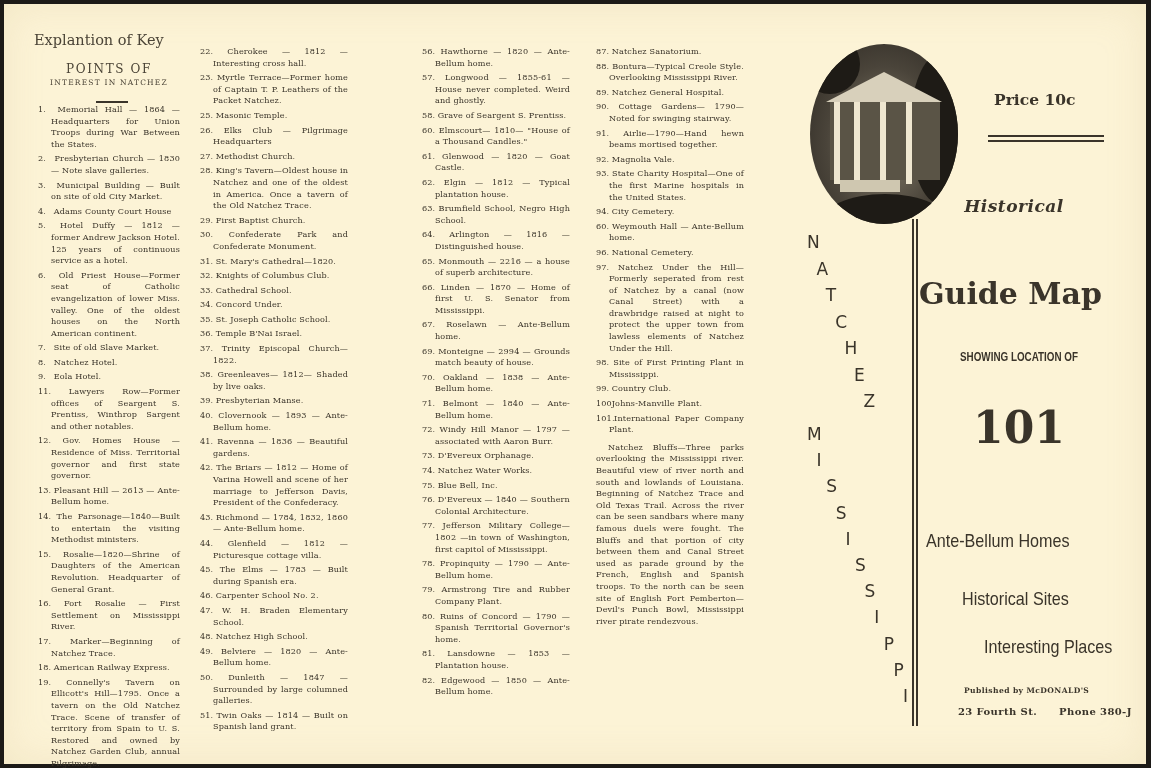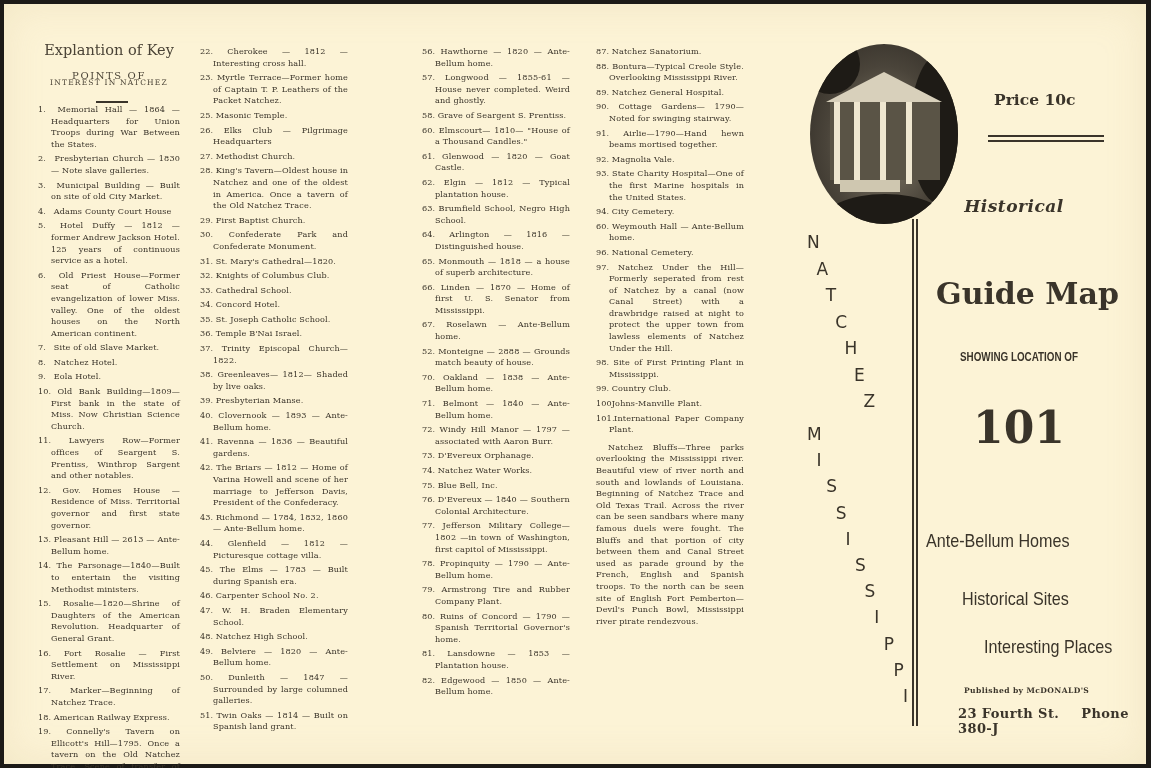--- a/index.html
+++ b/index.html
@@ -18,24 +18,24 @@
     position: absolute; top: 0;
     font-size: 8.1px; line-height: 11.6px;
     letter-spacing: 0.15px;
   }
   .col .entry { margin: 0 0 3px 0; padding-left: 13px; text-indent: -13px; text-align: justify; }
   .col .entry .num { display: inline-block; width: 13px; text-indent: 0; }
   .col1 { left: 34px; top: 100px; width: 142px; }
   .col2 { left: 196px; top: 42px; width: 148px; }
   .col3 { left: 418px; top: 42px; width: 148px; }
   .col4 { left: 592px; top: 42px; width: 148px; }
-  .key-title { position: absolute; left: 30px; top: 38px; width: 150px; text-align: center;
+  .key-title { position: absolute; left: 30px; top: 28px; width: 150px; text-align: left;
     font-size: 14.5px; color: #4a4336; }
-  .key-sub1 { position: absolute; left: 30px; top: 66px; width: 150px; text-align: center;
-    font-size: 10px; letter-spacing: 1.6px; color: #4a4336; }
+  .key-sub1 { position: absolute; left: 30px; top: 58px; width: 150px; text-align: center;
+    font-size: 12px; letter-spacing: 1.6px; color: #4a4336; }
   .key-sub2 { position: absolute; left: 30px; top: 74px; width: 150px; text-align: center;
     font-size: 7.5px; letter-spacing: 1.2px; color: #4a4336; }
   .key-rule { position: absolute; left: 92px; top: 97px; width: 32px; height: 1.5px; background: #3a342a; }
   .bluffs { text-indent: 12px; text-align: justify; margin-top: 6px; }
 
   
   .photo {
     position: absolute; left: 806px; top: 40px; width: 148px; height: 180px;
     border-radius: 50%;
     background: radial-gradient(ellipse at 50% 55%, #8a8270 0%, #4a443a 55%, #2a2620 100%);
@@ -48,33 +48,33 @@
   .photo .steps { position: absolute; left: 30px; top: 136px; width: 60px; height: 12px; background: #cfc7b0; }
   .photo .tree { position: absolute; border-radius: 50%; background: #1e1b16; }
   .vline { position: absolute; left: 908px; top: 215px; width: 1.6px; height: 507px; background: #3a342a; }
   .vline2 { position: absolute; left: 912px; top: 215px; width: 1.6px; height: 507px; background: #3a342a; }
   .hline { position: absolute; left: 984px; top: 131px; width: 116px; height: 1.6px; background: #3a342a; }
   .hline2 { position: absolute; left: 984px; top: 136px; width: 116px; height: 1.6px; background: #3a342a; }
   .price { position: absolute; left: 990px; top: 86px; width: 100px; 
     font-family: "DejaVu Serif", serif; font-weight: bold; font-size: 15.5px; color: #3a342a; }
   .historical { position: absolute; left: 950px; top: 192px; width: 120px; text-align: center;
     font-family: "DejaVu Serif", serif; font-weight: bold; font-size: 17px; font-style: italic; color: #3a342a; letter-spacing: 0.5px; }
-  .guide { position: absolute; left: 915px; top: 272px; width: 200px; text-align: right;
+  .guide { position: absolute; left: 915px; top: 272px; width: 200px; text-align: left;
     font-family: "DejaVu Serif", serif; font-weight: bold; font-size: 30px; color: #3a342a; }
   .showing { position: absolute; left: 915px; top: 346px; width: 200px; text-align: center;
     font-family: "Liberation Sans", sans-serif; font-weight: bold; font-size: 12px; transform: scaleX(0.82); color: #3a342a; }
   .big101 { position: absolute; left: 915px; top: 398px; width: 200px; text-align: center;
     font-family: "DejaVu Serif", serif; font-weight: bold; font-size: 44px; color: #3a342a; }
   .cat { position: absolute; font-family: "Liberation Sans", sans-serif; font-size: 19px; color: #3a342a;
     transform-origin: left top; transform: scaleX(0.85); white-space: nowrap; }
   .cat1 { left: 922px; top: 526px; }
   .cat2 { left: 958px; top: 584px; }
   .cat3 { left: 980px; top: 632px; }
   .pub { position: absolute; left: 960px; top: 682px; font-size: 7.6px; font-weight: bold; color: #3a342a; letter-spacing: 0.4px; }
-  .addr { position: absolute; left: 954px; top: 702px; font-size: 13px; font-weight: bold; color: #3a342a; letter-spacing: 0.4px; }
+  .addr { position: absolute; left: 954px; top: 702px; font-size: 10px; font-weight: bold; color: #3a342a; letter-spacing: 0.4px; }
   .addr span + span { margin-left: 22px; }
   .vletter { position: absolute; font-family: "DejaVu Sans", sans-serif; font-size: 17px; color: #3a342a; }
 </style>
 </head>
 <body>
 
 <div class="sheet">
 
   <div class="key-title">Explantion of Key</div>
   <div class="key-sub1">POINTS OF</div>
@@ -84,21 +84,20 @@
   <div class="col col1">
       <div class="entry"><span class="num">1.</span><span> Memorial Hall — 1864 — Headquarters for Union Troops during War Between the States.</span></div>
       <div class="entry"><span class="num">2.</span><span> Presbyterian Church — 1830 — Note slave galleries.</span></div>
       <div class="entry"><span class="num">3.</span><span> Municipal Building — Built on site of old City Market.</span></div>
       <div class="entry"><span class="num">4.</span><span> Adams County Court House</span></div>
       <div class="entry"><span class="num">5.</span><span> Hotel Duffy — 1812 — former Andrew Jackson Hotel. 125 years of continuous service as a hotel.</span></div>
       <div class="entry"><span class="num">6.</span><span> Old Priest House—Former seat of Catholic evangelization of lower Miss. valley. One of the oldest houses on the North American continent.</span></div>
       <div class="entry"><span class="num">7.</span><span> Site of old Slave Market.</span></div>
       <div class="entry"><span class="num">8.</span><span> Natchez Hotel.</span></div>
       <div class="entry"><span class="num">9.</span><span> Eola Hotel.</span></div>
-      <div class="entry"><span class="num">10.</span><span> Old Bank Building—1809—First bank in the state of Miss. Now Christian Science Church.</span></div>
       <div class="entry"><span class="num">11.</span><span> Lawyers Row—Former offices of Seargent S. Prentiss, Winthrop Sargent and other notables.</span></div>
       <div class="entry"><span class="num">12.</span><span> Gov. Homes House — Residence of Miss. Territorial governor and first state governor.</span></div>
       <div class="entry"><span class="num">13.</span><span> Pleasant Hill — 2613 — Ante-Bellum home.</span></div>
       <div class="entry"><span class="num">14.</span><span> The Parsonage—1840—Built to entertain the visiting Methodist ministers.</span></div>
       <div class="entry"><span class="num">15.</span><span> Rosalie—1820—Shrine of Daughters of the American Revolution. Headquarter of General Grant.</span></div>
       <div class="entry"><span class="num">16.</span><span> Fort Rosalie — First Settlement on Mississippi River.</span></div>
       <div class="entry"><span class="num">17.</span><span> Marker—Beginning of Natchez Trace.</span></div>
       <div class="entry"><span class="num">18.</span><span> American Railway Express.</span></div>
       <div class="entry"><span class="num">19.</span><span> Connelly's Tavern on Ellicott's Hill—1795. Once a tavern on the Old Natchez Trace. Scene of transfer of territory from Spain to U. S. Restored and owned by Natchez Garden Club, annual Pilgrimage.</span></div>
     </div>
@@ -107,21 +106,21 @@
       <div class="entry"><span class="num">23.</span><span> Myrtle Terrace—Former home of Captain T. P. Leathers of the Packet Natchez.</span></div>
       <div class="entry"><span class="num">25.</span><span> Masonic Temple.</span></div>
       <div class="entry"><span class="num">26.</span><span> Elks Club — Pilgrimage Headquarters</span></div>
       <div class="entry"><span class="num">27.</span><span> Methodist Church.</span></div>
       <div class="entry"><span class="num">28.</span><span> King's Tavern—Oldest house in Natchez and one of the oldest in America. Once a tavern of the Old Natchez Trace.</span></div>
       <div class="entry"><span class="num">29.</span><span> First Baptist Church.</span></div>
       <div class="entry"><span class="num">30.</span><span> Confederate Park and Confederate Monument.</span></div>
       <div class="entry"><span class="num">31.</span><span> St. Mary's Cathedral—1820.</span></div>
       <div class="entry"><span class="num">32.</span><span> Knights of Columbus Club.</span></div>
       <div class="entry"><span class="num">33.</span><span> Cathedral School.</span></div>
-      <div class="entry"><span class="num">34.</span><span> Concord Hotel.</span></div>
+      <div class="entry"><span class="num">34.</span><span> Concord Under.</span></div>
       <div class="entry"><span class="num">35.</span><span> St. Joseph Catholic School.</span></div>
       <div class="entry"><span class="num">36.</span><span> Temple B'Nai Israel.</span></div>
       <div class="entry"><span class="num">37.</span><span> Trinity Episcopal Church—1822.</span></div>
       <div class="entry"><span class="num">38.</span><span> Greenleaves— 1812— Shaded by live oaks.</span></div>
       <div class="entry"><span class="num">39.</span><span> Presbyterian Manse.</span></div>
       <div class="entry"><span class="num">40.</span><span> Clovernook — 1893 — Ante-Bellum home.</span></div>
       <div class="entry"><span class="num">41.</span><span> Ravenna — 1836 — Beautiful gardens.</span></div>
       <div class="entry"><span class="num">42.</span><span> The Briars — 1812 — Home of Varina Howell and scene of her marriage to Jefferson Davis, President of the Confederacy.</span></div>
       <div class="entry"><span class="num">43.</span><span> Richmond — 1784, 1832, 1860 — Ante-Bellum home.</span></div>
       <div class="entry"><span class="num">44.</span><span> Glenfield — 1812 — Picturesque cottage villa.</span></div>
@@ -135,24 +134,24 @@
     </div>
   <div class="col col3">
       <div class="entry"><span class="num">56.</span><span> Hawthorne — 1820 — Ante-Bellum home.</span></div>
       <div class="entry"><span class="num">57.</span><span> Longwood — 1855-61 — House never completed. Weird and ghostly.</span></div>
       <div class="entry"><span class="num">58.</span><span> Grave of Seargent S. Prentiss.</span></div>
       <div class="entry"><span class="num">60.</span><span> Elmscourt— 1810— "House of a Thousand Candles."</span></div>
       <div class="entry"><span class="num">61.</span><span> Glenwood — 1820 — Goat Castle.</span></div>
       <div class="entry"><span class="num">62.</span><span> Elgin — 1812 — Typical plantation house.</span></div>
       <div class="entry"><span class="num">63.</span><span> Brumfield School, Negro High School.</span></div>
       <div class="entry"><span class="num">64.</span><span> Arlington — 1816 — Distinguished house.</span></div>
-      <div class="entry"><span class="num">65.</span><span> Monmouth — 1818 — a house of superb architecture.</span></div>
+      <div class="entry"><span class="num">65.</span><span> Monmouth — 2216 — a house of superb architecture.</span></div>
       <div class="entry"><span class="num">66.</span><span> Linden — 1870 — Home of first U. S. Senator from Mississippi.</span></div>
       <div class="entry"><span class="num">67.</span><span> Roselawn — Ante-Bellum home.</span></div>
-      <div class="entry"><span class="num">52.</span><span> Monteigne — 2888 — Grounds match beauty of house.</span></div>
+      <div class="entry"><span class="num">69.</span><span> Monteigne — 2994 — Grounds match beauty of house.</span></div>
       <div class="entry"><span class="num">70.</span><span> Oakland — 1838 — Ante-Bellum home.</span></div>
       <div class="entry"><span class="num">71.</span><span> Belmont — 1840 — Ante-Bellum home.</span></div>
       <div class="entry"><span class="num">72.</span><span> Windy Hill Manor — 1797 — associated with Aaron Burr.</span></div>
       <div class="entry"><span class="num">73.</span><span> D'Evereux Orphanage.</span></div>
       <div class="entry"><span class="num">74.</span><span> Natchez Water Works.</span></div>
       <div class="entry"><span class="num">75.</span><span> Blue Bell, Inc.</span></div>
       <div class="entry"><span class="num">76.</span><span> D'Evereux — 1840 — Southern Colonial Architecture.</span></div>
       <div class="entry"><span class="num">77.</span><span> Jefferson Military College—1802 —in town of Washington, first capitol of Mississippi.</span></div>
       <div class="entry"><span class="num">78.</span><span> Propinquity — 1790 — Ante-Bellum home.</span></div>
       <div class="entry"><span class="num">79.</span><span> Armstrong Tire and Rubber Company Plant.</span></div>

